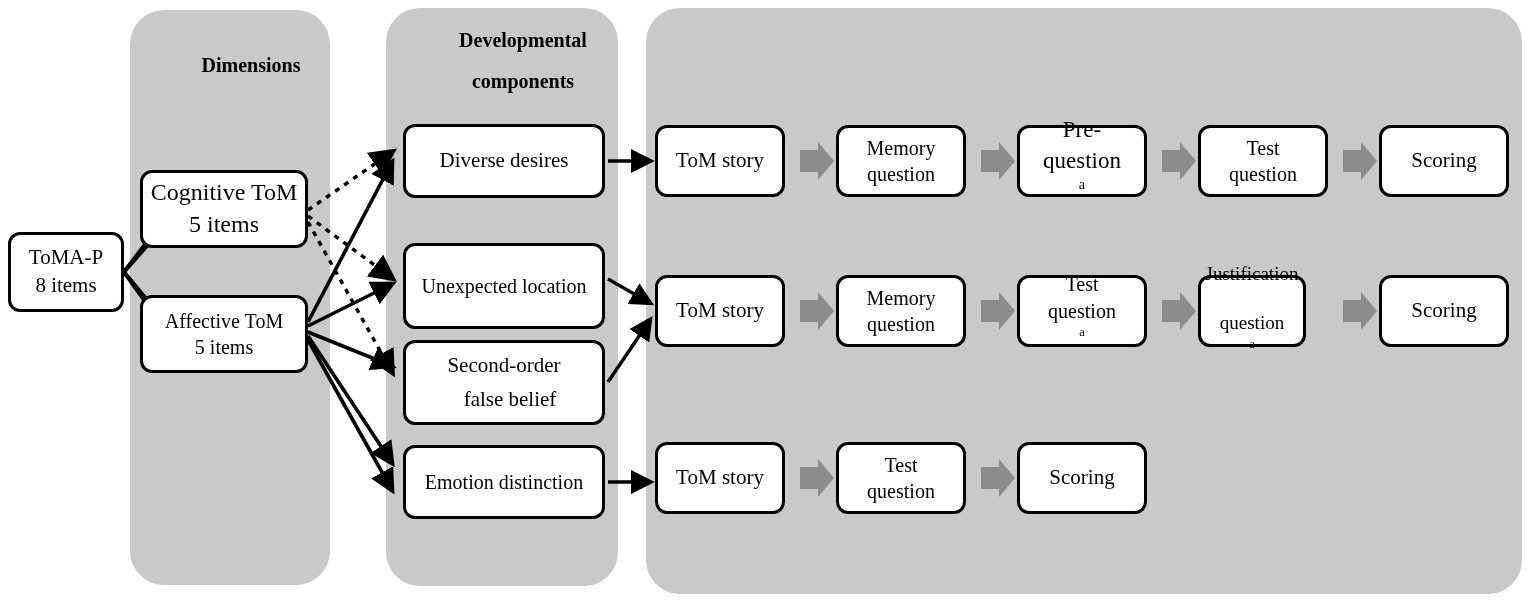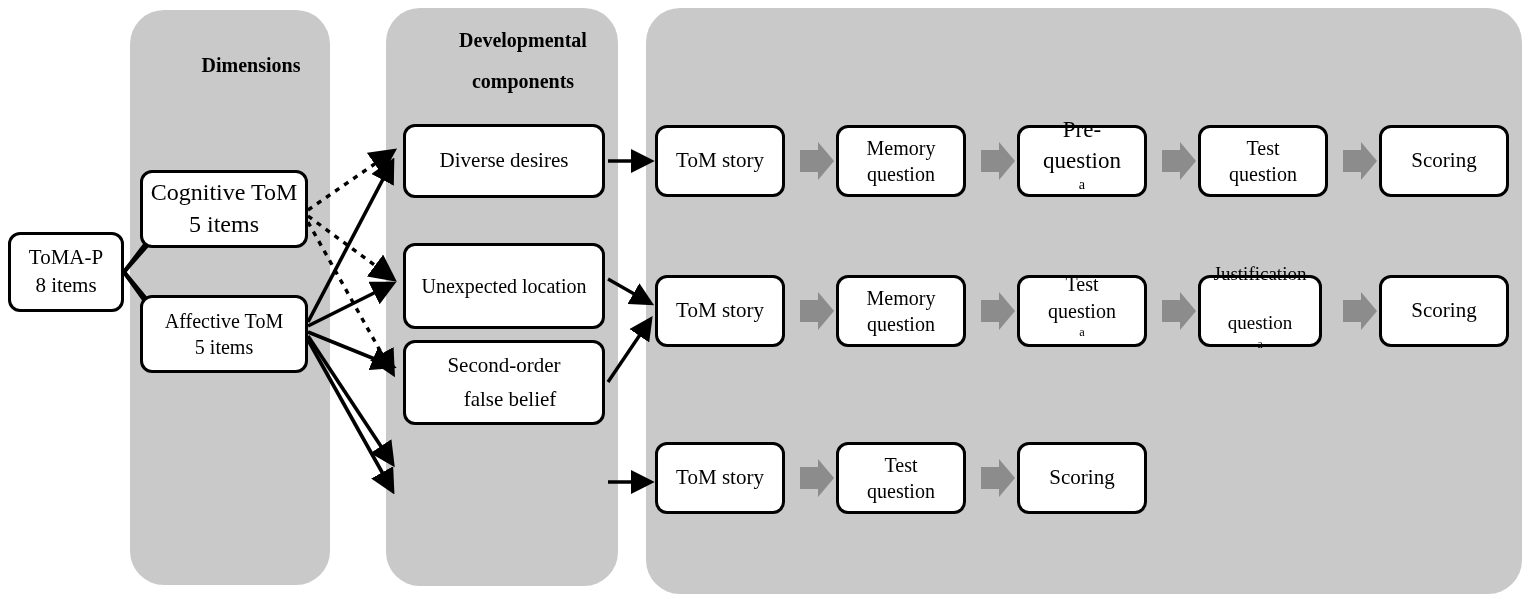--- a/index.html
+++ b/index.html
@@ -118,20 +118,23 @@
 
   <div class="nodebox" style="left:403px;top:243px;width:202px;height:86px;font-size:20px;flex-direction:column;">
     <span>Unexpected location</span>
   </div>
 
   <div class="nodebox" style="left:403px;top:340px;width:202px;height:85px;font-size:21px;flex-direction:column;text-align:right;">
     <span>Second-order</span>
     <span style="margin-top:6px;margin-left:12px;">false belief</span>
   </div>
 
+  <div class="nodebox" style="left:403px;top:445px;width:202px;height:74px;font-size:20px;flex-direction:column;">
+    <span>Emotion distinction</span>
+  </div>
 
   <div class="nodebox" style="left:655px;top:125px;width:130px;height:72px;font-size:21px;flex-direction:column;">
     <span>ToM story</span>
   </div>
   <div class="nodebox" style="left:836px;top:125px;width:130px;height:72px;font-size:20px;flex-direction:column;">
     <span>Memory</span>
     <span>question</span>
   </div>
   <div class="nodebox" style="left:1017px;top:125px;width:130px;height:72px;font-size:23px;flex-direction:column;">
     <span>Pre-</span>
@@ -153,21 +156,21 @@
   <div class="nodebox" style="left:836px;top:275px;width:130px;height:72px;font-size:20px;flex-direction:column;">
     <span>Memory</span>
     <span>question</span>
   </div>
   <div class="nodebox" style="left:1017px;top:275px;width:130px;height:72px;font-size:20px;flex-direction:column;">
     <span>Test</span>
     <span>
       <span>question</span><sup>a</sup>
     </span>
   </div>
-  <div class="nodebox" style="left:1198px;top:275px;width:124px;height:72px;font-size:19px;flex-direction:column;gap:24px;">
+  <div class="nodebox" style="left:1198px;top:275px;width:108px;height:72px;font-size:19px;flex-direction:column;gap:24px;">
     <span>Justification</span>
     <span>
       <span>question</span><sup>a</sup>
     </span>
   </div>
   <div class="nodebox" style="left:1379px;top:275px;width:130px;height:72px;font-size:21px;flex-direction:column;">
     <span>Scoring</span>
   </div>
 
   <div class="nodebox" style="left:655px;top:442px;width:130px;height:72px;font-size:21px;flex-direction:column;">

